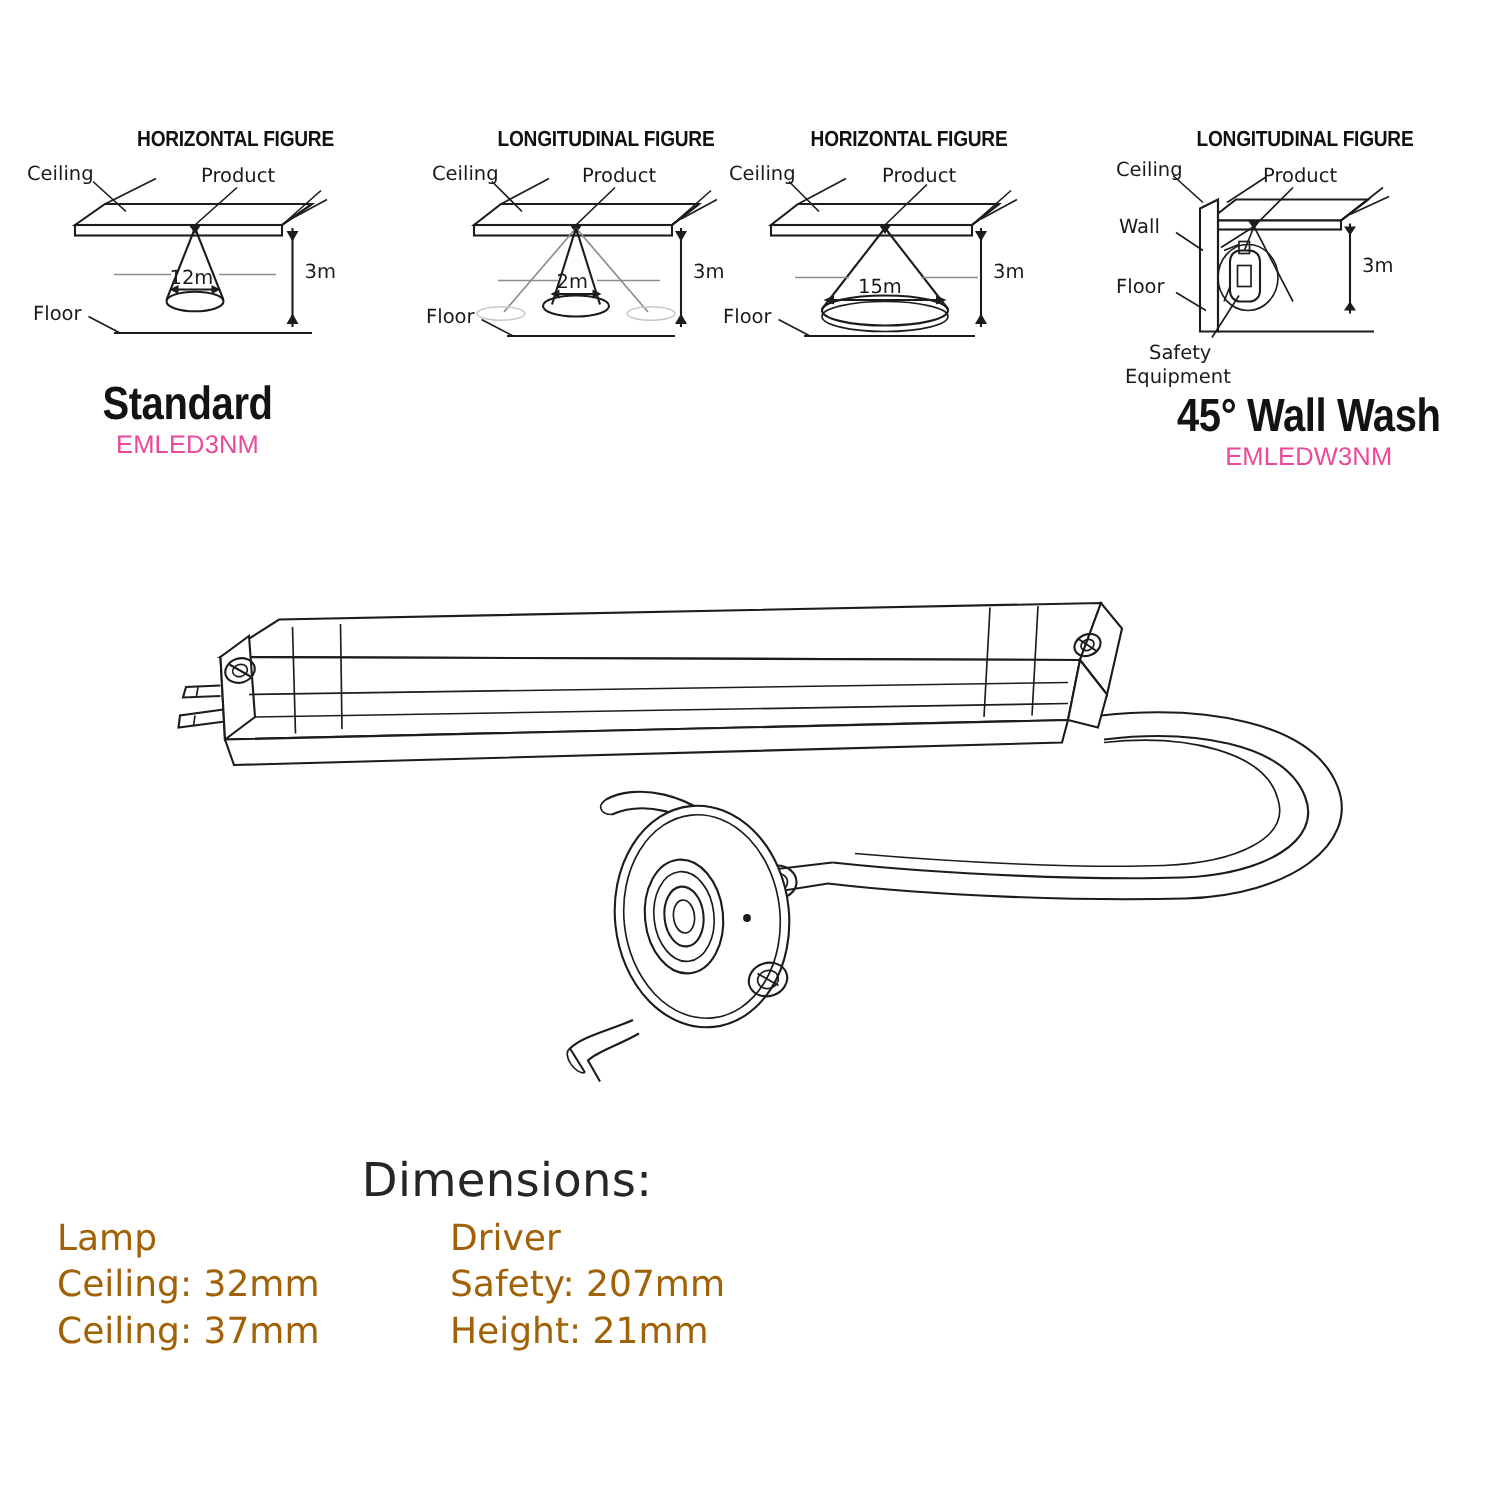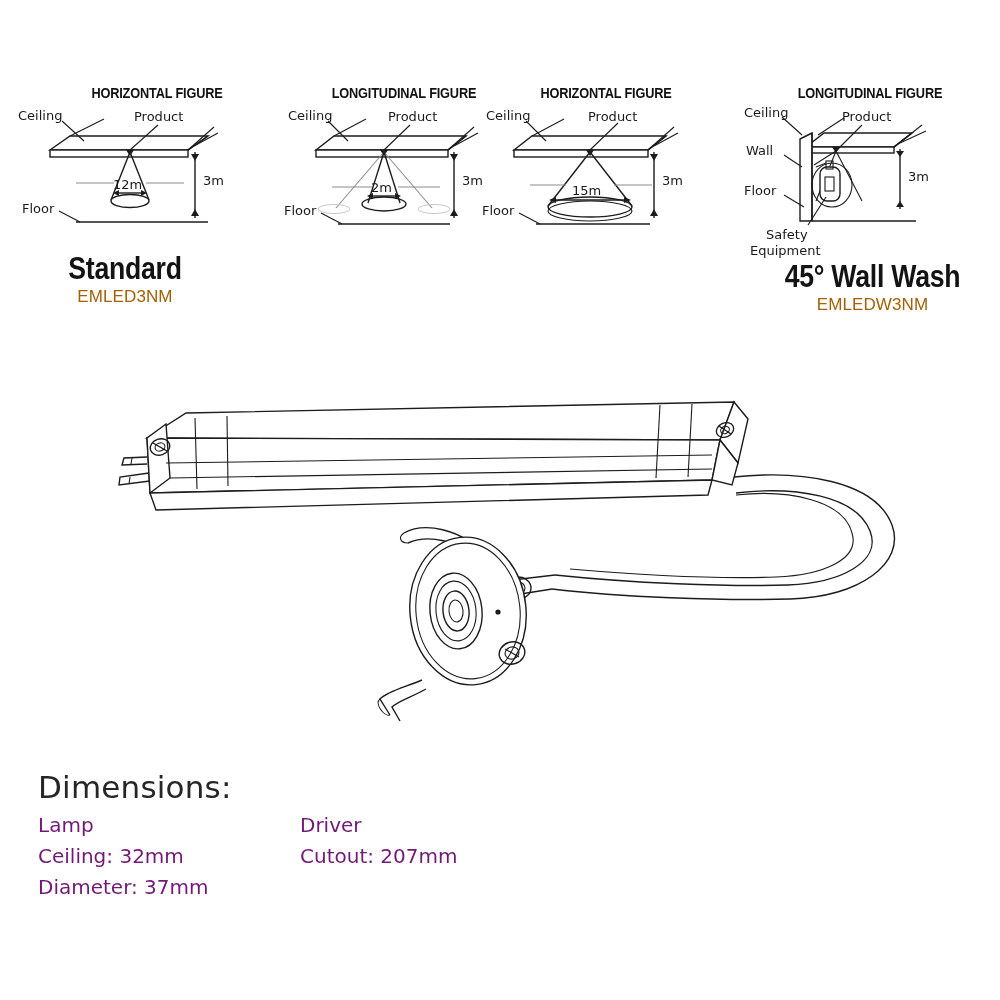--- a/index.html
+++ b/index.html
@@ -77,21 +77,21 @@
     color: #131313;
     transform: scaleX(0.86);
     white-space: nowrap;
     letter-spacing: -0.3px;
   }
   .family-code {
     font-family: "Liberation Sans", sans-serif;
     font-weight: 400;
     font-size: 17px;
     line-height: 22px;
-    color: #a16207;
+    color: #ec4899;
     letter-spacing: 0.1px;
     white-space: nowrap;
   }
   #family-standard { left: 10px;  top: 252px; width: 230px; }
   #family-corridor { left: 355px; top: 260px; width: 280px; }
   #family-wallwash { left: 735px; top: 260px; width: 275px; }
 
   
   #product-drawing {
     position: absolute;
@@ -108,34 +108,35 @@
     top: 768px;
     width: 600px;
   }
   .dim-title {
     font-family: "DejaVu Sans", "Liberation Sans", sans-serif;
     font-size: 31px;
     font-weight: 400;
     color: #262626;
     line-height: 38px;
     letter-spacing: 0.2px;
+    text-align: center;
   }
   .dim-columns {
     display: flex;
     margin-top: 4px;
   }
   .dim-col { }
   #dim-col-lamp   { width: 262px; }
   #dim-col-driver { width: 300px; }
   .dim-line {
     font-family: "DejaVu Sans", "Liberation Sans", sans-serif;
-    font-size: 20px;
+    font-size: 24px;
     font-weight: 400;
     line-height: 31px;
-    color: #701a75;
+    color: #a16207;
     white-space: nowrap;
   }
   .dim-head { }
 
   svg { display: block; overflow: visible; }
   .ln  { fill: none; stroke: #1c1c1c; stroke-width: 1.4; }
   .ln-thin { fill: none; stroke: #1c1c1c; stroke-width: 1.1; }
   .ln-gray { fill: none; stroke: #8c8c8c; stroke-width: 1.1; }
   .ln-faint { fill: none; stroke: #c8c8c8; stroke-width: 1; }
   .lbl {
@@ -497,22 +498,23 @@
       </g>
     </svg>
   </div>
 
   <div id="dimensions">
     <div class="dim-title">Dimensions:</div>
     <div class="dim-columns">
       <div class="dim-col" id="dim-col-lamp">
         <div class="dim-line dim-head">Lamp</div>
         <div class="dim-line">Ceiling: 32mm</div>
-        <div class="dim-line">Diameter: 37mm</div>
+        <div class="dim-line">Ceiling: 37mm</div>
       </div>
       <div class="dim-col" id="dim-col-driver">
         <div class="dim-line dim-head">Driver</div>
-        <div class="dim-line">Cutout: 207mm</div>
+        <div class="dim-line">Safety: 207mm</div>
+        <div class="dim-line">Height: 21mm</div>
       </div>
     </div>
   </div>
 
 </div>
 
 </body></html>

